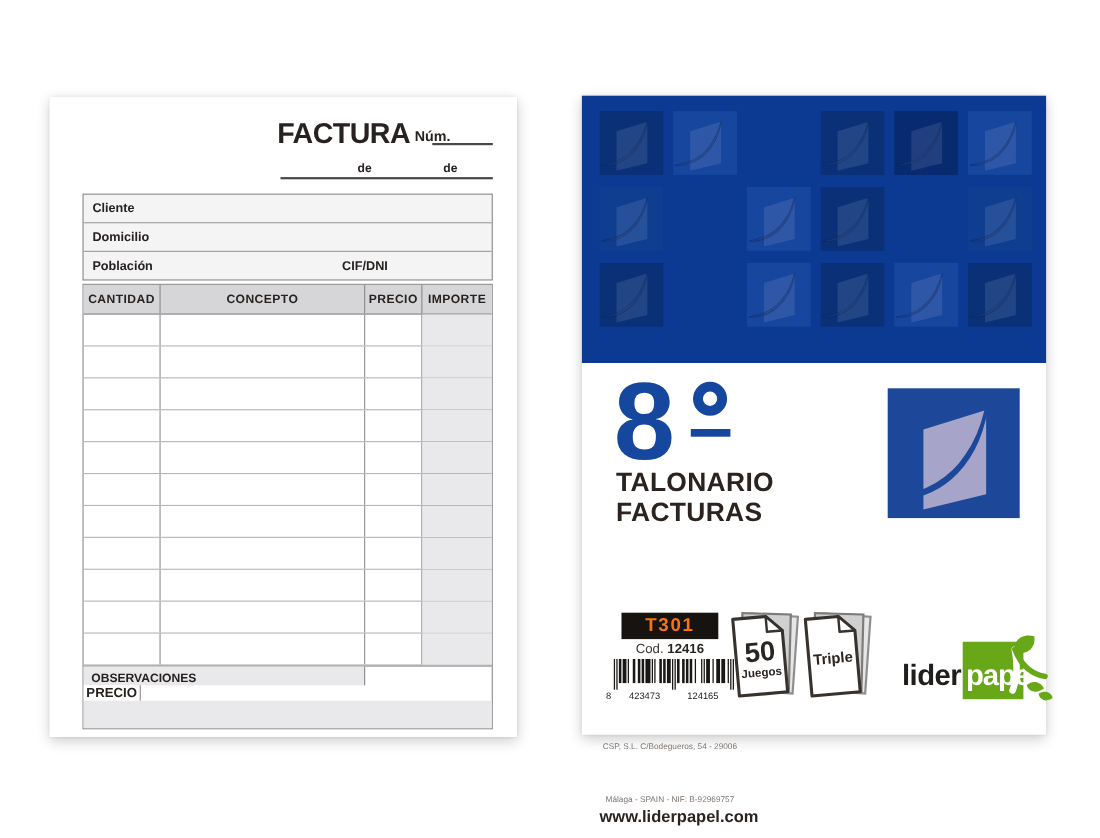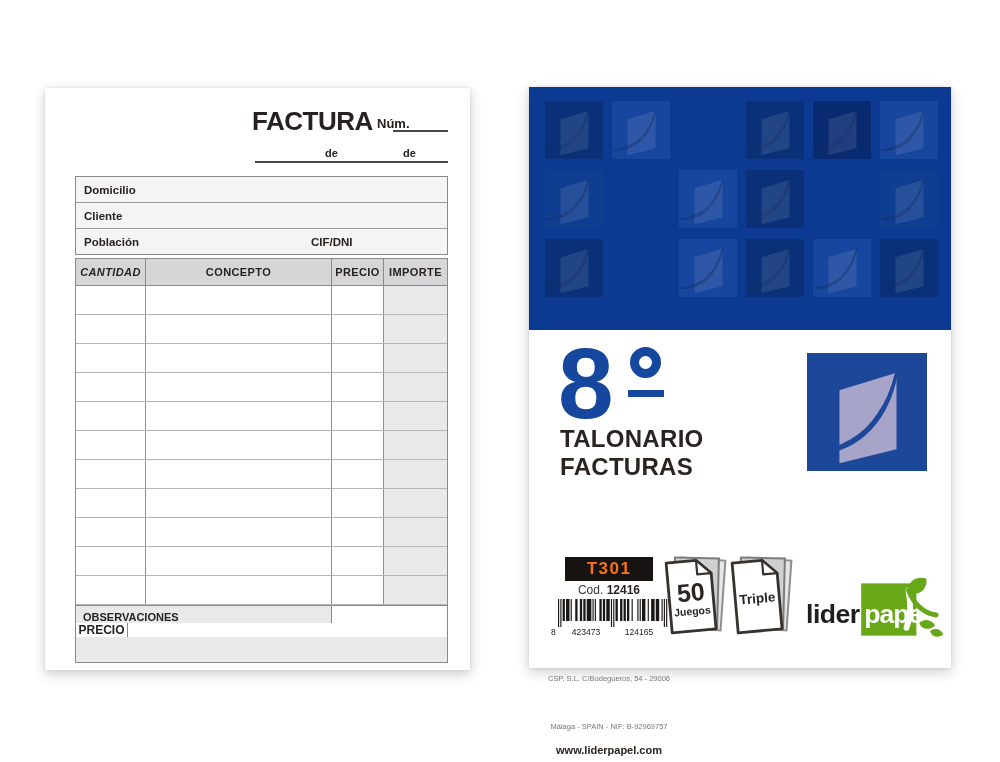--- a/index.html
+++ b/index.html
@@ -20,21 +20,21 @@
   .field-row{position:relative;height:25px;border-bottom:1px solid #9b9b9b;display:flex;align-items:center;padding-left:8px;
     font-size:11.5px;font-weight:bold;color:#272220;}
   .field-row:last-child{border-bottom:none;}
   .cif{position:absolute;left:235px;}
 
   .inv-table{position:absolute;left:30px;top:170px;width:373px;border:1.5px solid #8a8a8a;box-sizing:border-box;background:#fff;}
   .thead{display:flex;height:26px;background:#d6d6d8;border-bottom:1.5px solid #8a8a8a;}
   .th{display:flex;align-items:center;justify-content:center;font-size:11px;font-weight:bold;color:#272220;
     letter-spacing:.4px;border-right:1px solid #8a8a8a;box-sizing:border-box;}
   .th:last-child{border-right:none;}
-  .col0{width:70px;font-style:italic;} .col1{width:186px;} .col2{width:52px;} .col3{flex:1;}
+  .col0{width:70px;} .col1{width:186px;} .col2{width:52px;} .col3{flex:1;}
   .trow{display:flex;height:28px;border-bottom:1px solid #b5b5b5;}
   .td{border-right:1px solid #8f8f8f;box-sizing:border-box;}
   .td:last-child{border-right:none;background:#e9e9ec;}
   .tfoot{display:flex;height:56px;border-top:1px solid #8a8a8a;flex-direction:column;}
   .obs{width:256px;background:#e9e9ec;border-right:1px solid #8a8a8a;box-sizing:border-box;
     padding:5px 0 0 7px;font-size:11px;font-weight:bold;color:#272220;}
   .totalcell{width:52px;display:flex;align-items:center;justify-content:center;background:#fff;
     border-right:1px solid #8a8a8a;box-sizing:border-box;font-size:12px;font-weight:bold;color:#272220;}
   .impcell{flex:1;background:#e9e9ec;}
 
@@ -64,31 +64,31 @@
     --g-quad:#a6a5c9;--g-curl:#a6a5c9;--g-stroke:#1d4899;}
   .brand-glyph-box svg{width:100%;height:100%;display:block;}
 
   .codes{position:absolute;left:16px;top:470px;width:128px;text-align:center;}
   .refbox{margin:0 auto;width:88px;height:24px;background:#161310;color:#f97316;font-size:17px;font-weight:bold;
     letter-spacing:1.5px;line-height:24px;}
   .codline{font-size:12px;color:#3c3733;margin-top:2px;}
   .codline b{color:#2a2522;}
   .barcode{display:block;margin:2px auto 0 auto;}
   .addr{font-size:7.5px;color:#7d7670;line-height:1.4;white-space:nowrap;margin-top:37px;}
-  .web{font-size:11px;font-weight:bold;color:#2a2320;margin-top:12px;}
+  .web{font-size:15px;font-weight:bold;color:#2a2320;margin-top:2px;}
 
   .sheet-badge{position:absolute;width:64px;height:84px;}
   .badge-sheets{left:134px;top:466px;}
   .badge-copies{left:200px;top:466px;}
   .sheet-badge svg{width:100%;height:100%;display:block;}
   .badge-num{font-size:25px;font-weight:bold;fill:#2a2522;}
   .badge-unit{font-size:10.5px;font-weight:bold;fill:#2a2522;}
   .badge-word{font-size:13.5px;font-weight:bold;fill:#2a2522;}
 
-  .brand-logo{position:absolute;left:276px;top:490px;width:138px;height:68px;}
+  .brand-logo{position:absolute;left:290px;top:490px;width:138px;height:68px;}
   .brand-logo svg{width:100%;height:100%;display:block;overflow:visible;}
   .bl-dark{font-size:27px;font-weight:bold;fill:#201d1a;letter-spacing:-.5px;}
   .bl-white{font-size:27px;font-weight:bold;fill:#ffffff;letter-spacing:-1px;}
 
   .btxt{font-size:8.5px;fill:#1c1916;}
 </style>
 </head>
 <body>
 
 <svg width="0" height="0" style="position:absolute">
@@ -106,24 +106,24 @@
     <div class="fact-title">FACTURA</div>
     <div class="num-label">Núm.</div>
     <div class="num-line"></div>
     <div class="date-line">
       <span class="de de1">de</span>
       <span class="de de2">de</span>
     </div>
 
     <div class="fields-box">
       <div class="field-row">
+        <span>Cliente</span>
+      </div>
+      <div class="field-row">
         <span>Domicilio</span>
-      </div>
-      <div class="field-row">
-        <span>Cliente</span>
       </div>
       <div class="field-row">
         <span>Población</span>
         <span class="cif">CIF/DNI</span>
       </div>
     </div>
 
     <div class="inv-table">
       <div class="thead">
         <div class="th col0">CANTIDAD</div>

